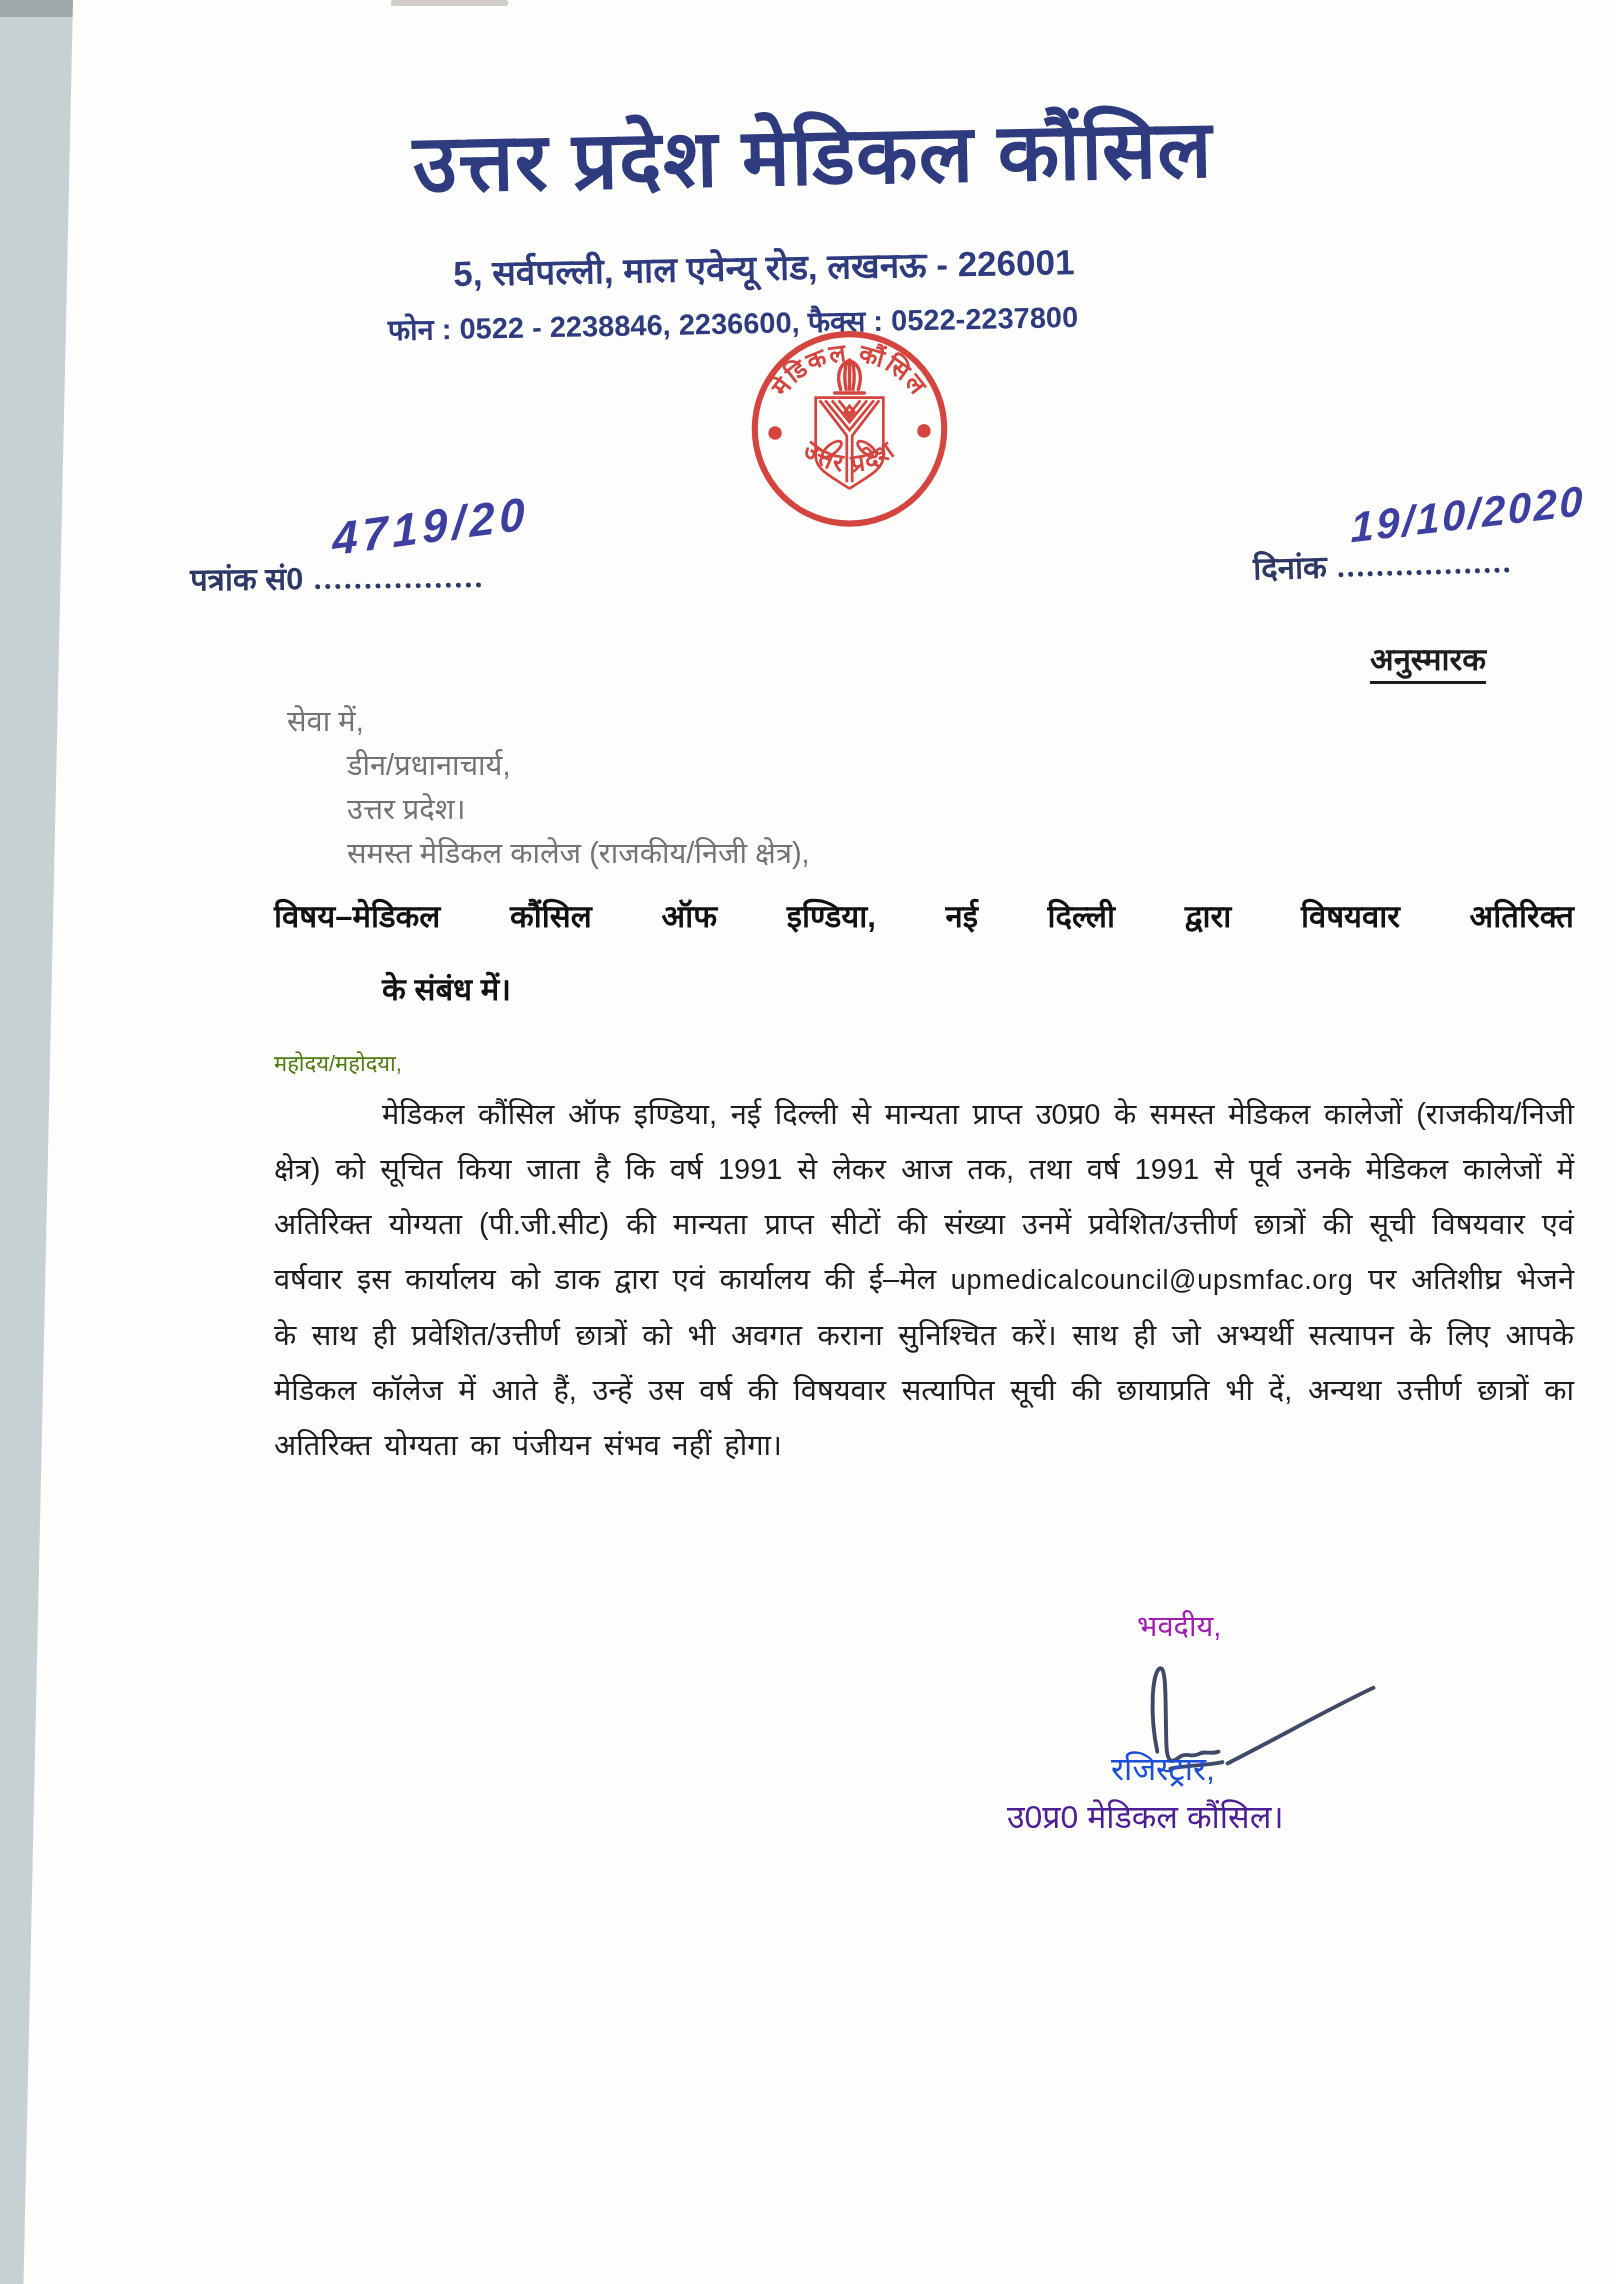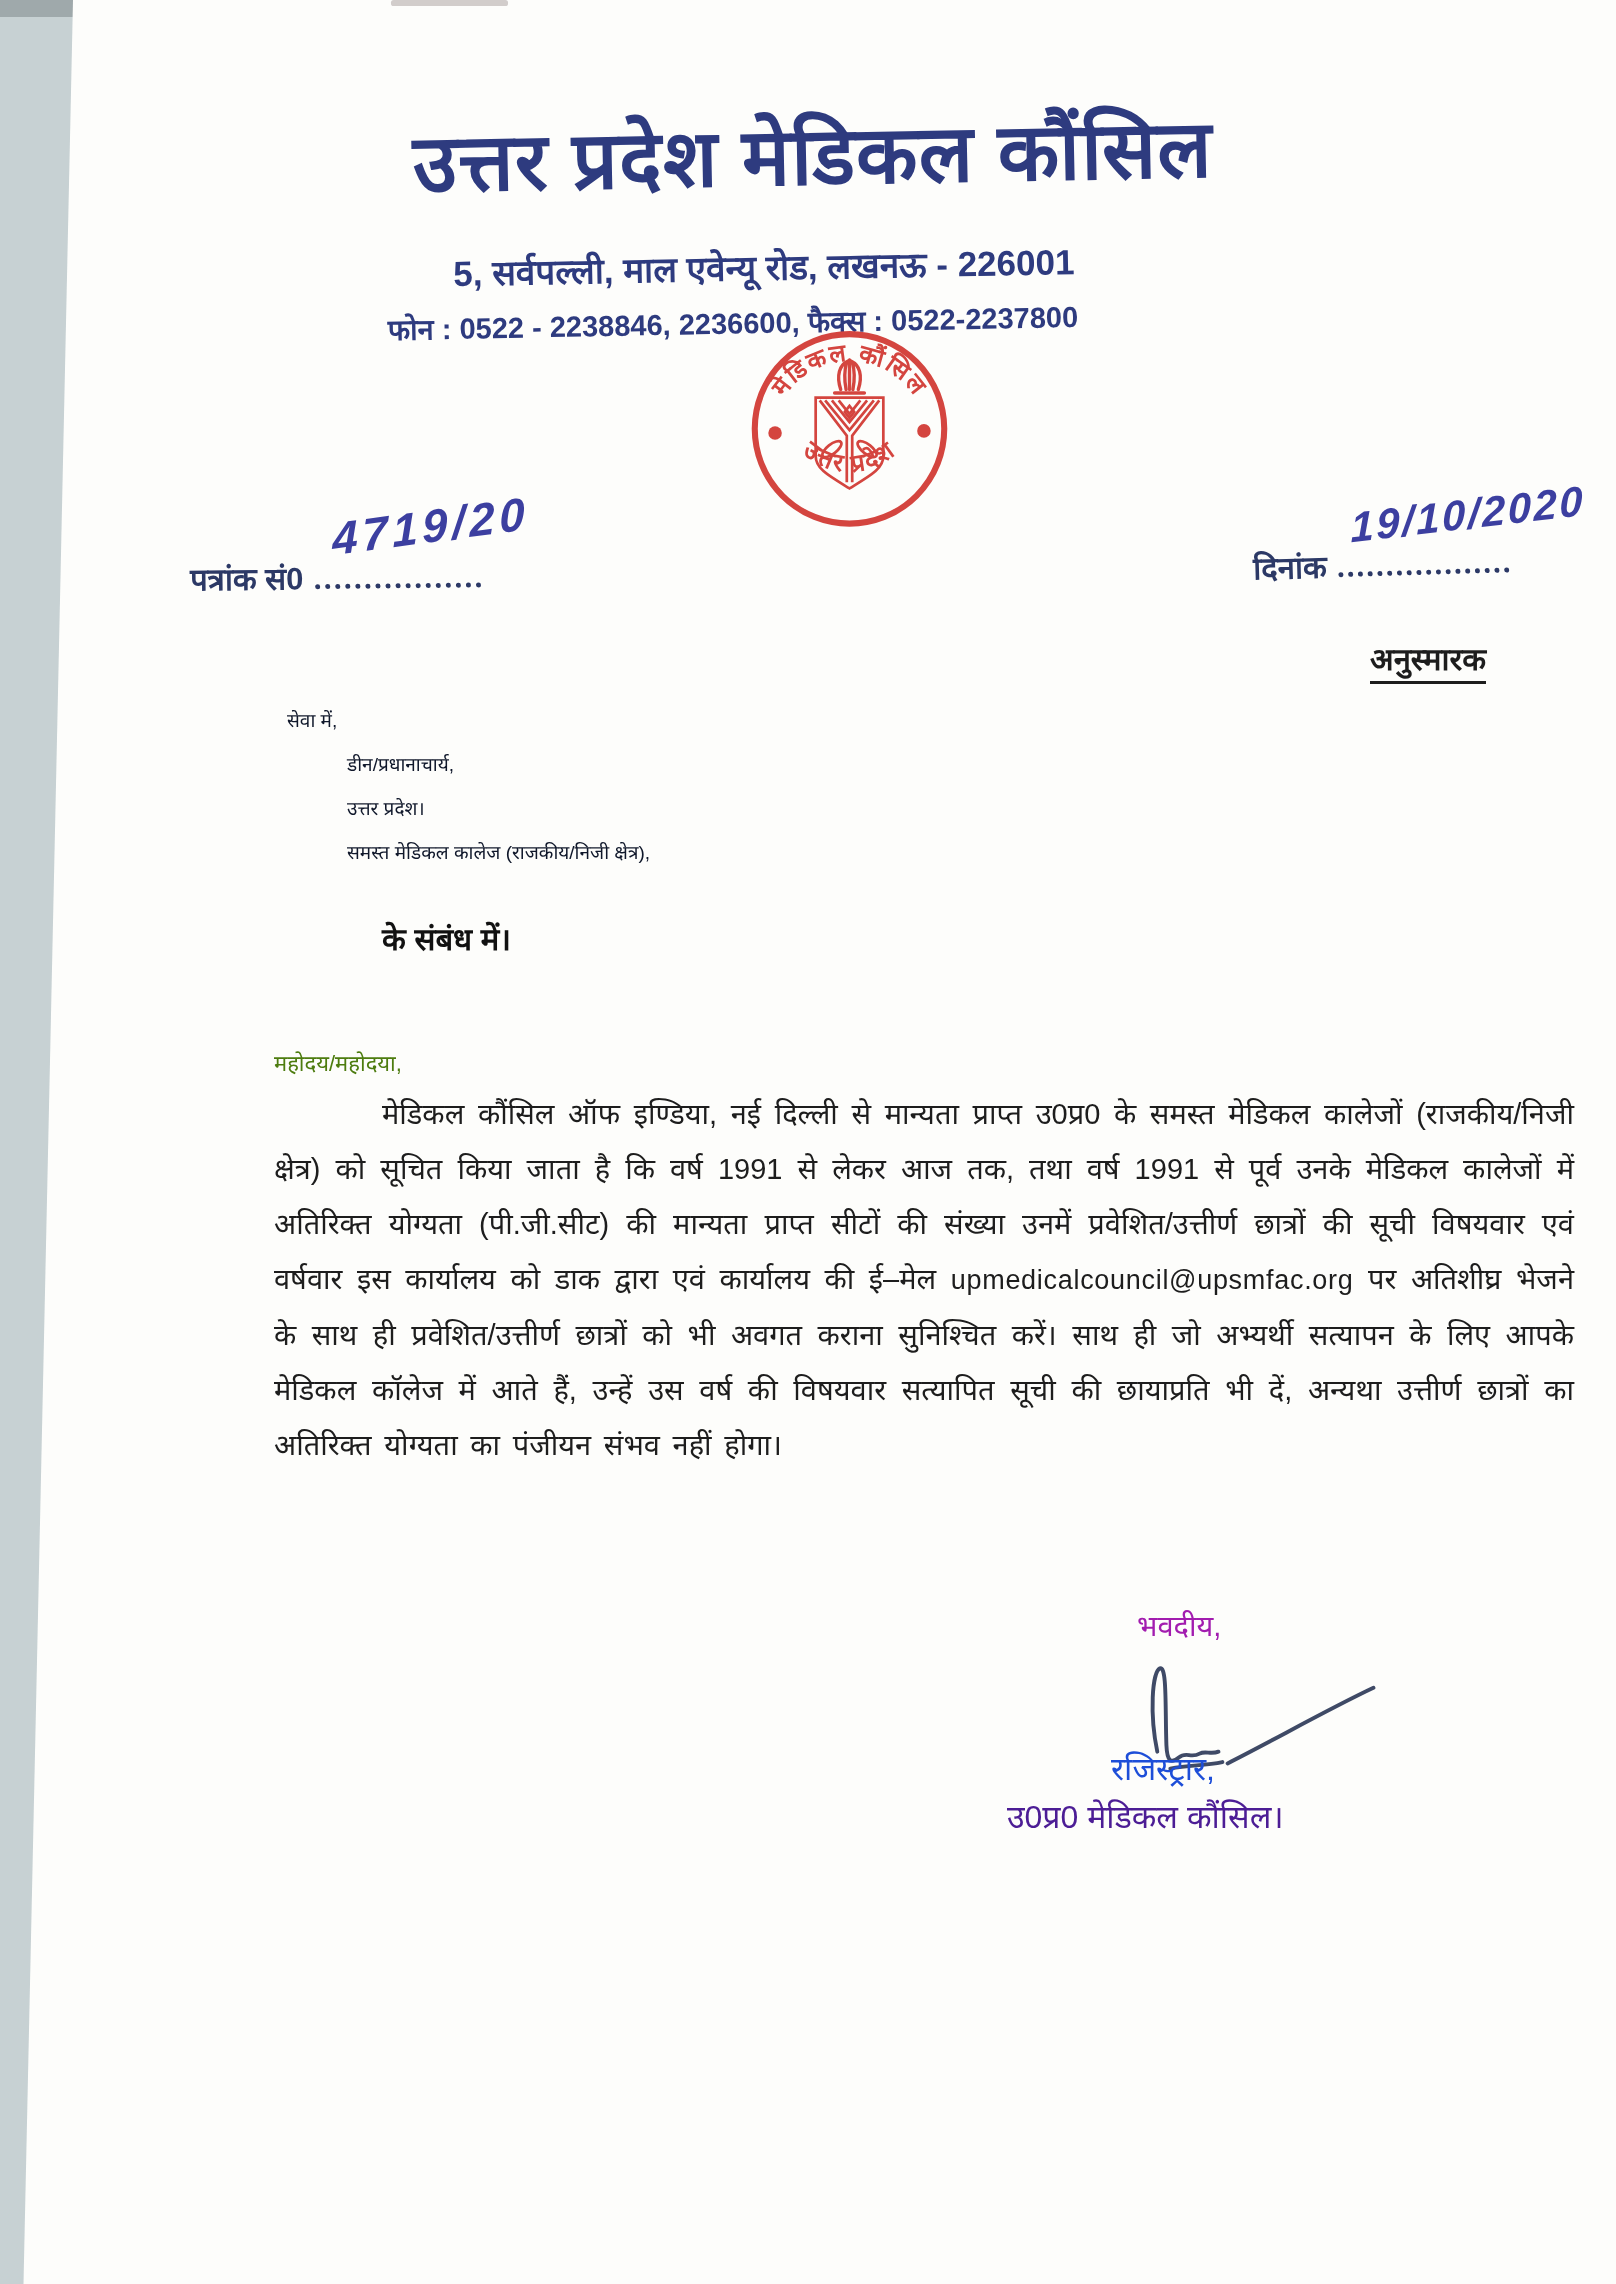--- a/index.html
+++ b/index.html
@@ -55,21 +55,21 @@
     transform:rotate(-5deg) skewX(-6deg);letter-spacing:2.6px;white-space:nowrap;
   }
 
   .reminder{position:absolute;left:1317px;top:637px;width:222px;text-align:center;}
   .reminder span{
     font-size:31px;font-weight:bold;color:#1d1d1d;
     border-bottom:3.3px solid #1d1d1d;padding-bottom:3.9px;white-space:nowrap;
   }
 
   
-  .recipient{position:absolute;left:287px;top:699px;color:#0f172a;font-size:19px;line-height:44px;}
+  .recipient{position:absolute;left:287px;top:699px;color:#737373;font-size:29px;line-height:44px;}
   .recipient .indent{padding-left:60px;}
 
   
   .subject{position:absolute;left:274px;top:892px;width:1300px;color:#111;font-weight:bold;font-size:31px;line-height:50px;}
   .subject .s1{text-align-last:justify;}
   .subject .s2{padding-left:108px;text-align-last:justify;}
   .subject .s3{padding-left:108px;margin-top:23px;}
 
   
   .greeting{position:absolute;left:274px;top:1047px;font-size:22px;color:#4d7c0f;}
@@ -149,20 +149,21 @@
     </div>
 
     <div class="recipient">
       <div>सेवा में,</div>
       <div class="indent">डीन/प्रधानाचार्य,</div>
       <div class="indent">उत्तर प्रदेश।</div>
       <div class="indent">समस्त मेडिकल कालेज (राजकीय/निजी क्षेत्र),</div>
     </div>
 
     <div class="subject">
+      <div class="s1">विषय–मेडिकल कौंसिल ऑफ इण्डिया, नई दिल्ली द्वारा विषयवार अतिरिक्त</div>
       <div class="s3">के संबंध में।</div>
     </div>
 
     <div class="greeting">महोदय/महोदया,</div>
     <div class="body-para"><span>मेडिकल कौंसिल ऑफ इण्डिया, नई दिल्ली से मान्यता प्राप्त उ0प्र0 के समस्त मेडिकल कालेजों (राजकीय/निजी क्षेत्र) को सूचित किया जाता है कि वर्ष 1991 से लेकर आज तक, तथा वर्ष 1991 से पूर्व उनके मेडिकल कालेजों में अतिरिक्त योग्यता (पी.जी.सीट) की मान्यता प्राप्त सीटों की संख्या उनमें प्रवेशित/उत्तीर्ण छात्रों की सूची विषयवार एवं वर्षवार इस कार्यालय को डाक द्वारा एवं कार्यालय की ई–मेल </span><span class="email">upmedicalcouncil@upsmfac.org</span><span> पर अतिशीघ्र भेजने के साथ ही प्रवेशित/उत्तीर्ण छात्रों को भी अवगत कराना सुनिश्चित करें। साथ ही जो अभ्यर्थी सत्यापन के लिए आपके मेडिकल कॉलेज में आते हैं, उन्हें उस वर्ष की विषयवार सत्यापित सूची की छायाप्रति भी दें, अन्यथा उत्तीर्ण छात्रों का अतिरिक्त योग्यता का पंजीयन संभव नहीं होगा।</span></div>
 
     <div class="valediction">भवदीय,</div>
 
     <svg class="signature" viewBox="0 0 470 235" aria-hidden="true">
       <g stroke="#3f4a66" fill="none" stroke-width="6" stroke-linecap="round" stroke-linejoin="round">

